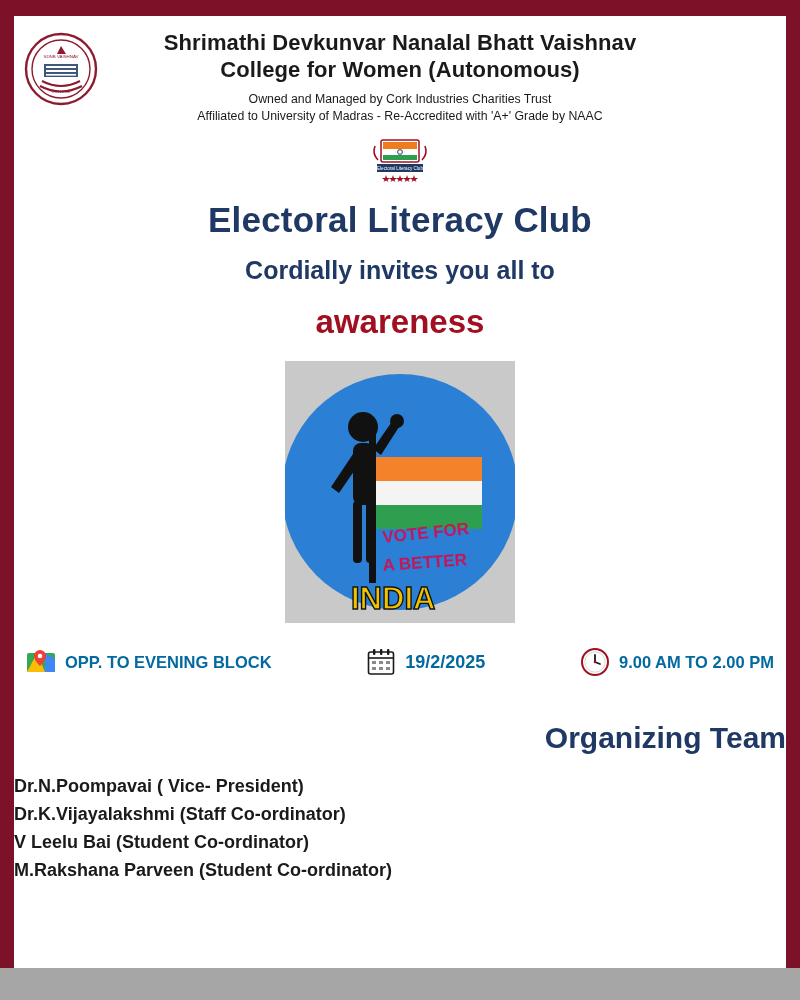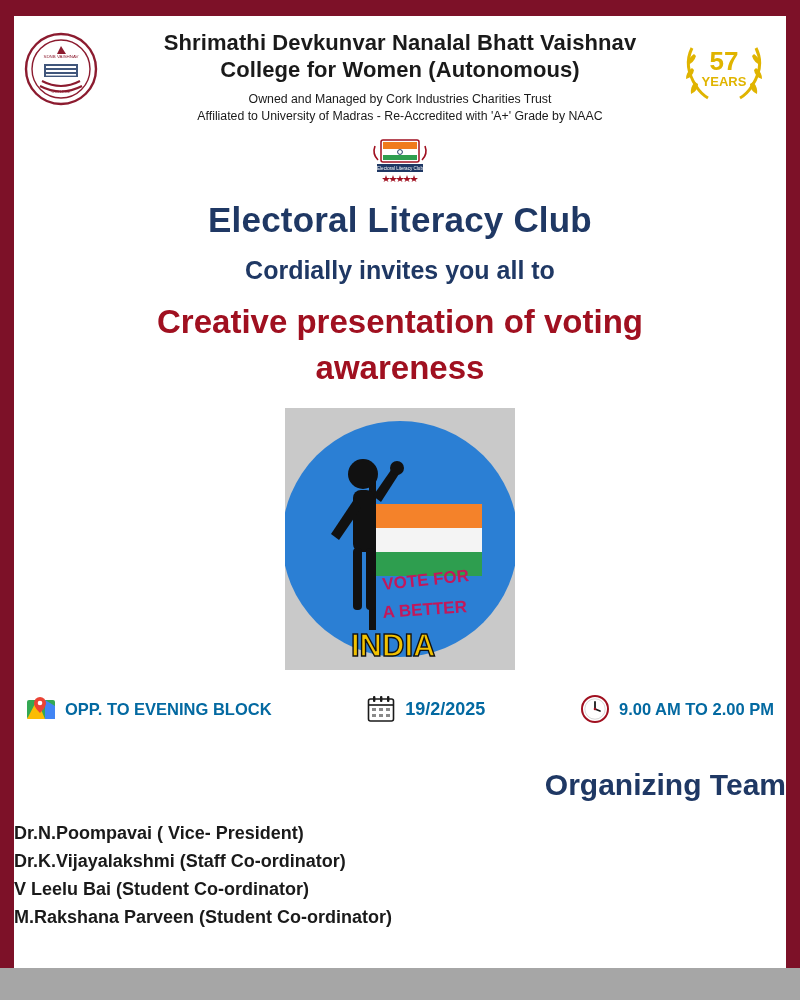--- a/index.html
+++ b/index.html
@@ -214,34 +214,20 @@
           <rect x="22" y="34" width="30" height="2" fill="#ffffff"></rect>
           <rect x="22" y="38" width="30" height="2" fill="#ffffff"></rect>
           <rect x="22" y="42" width="30" height="1.6" fill="#ffffff"></rect>
           <path d="M18 49 q19 10 38 0" fill="none" stroke="#8c1b2f" stroke-width="2"></path>
           <path d="M16 54 q21 11 42 0" fill="none" stroke="#8c1b2f" stroke-width="2"></path>
           <text x="37" y="26" font-size="4.4" text-anchor="middle" fill="#8c1b2f" font-family="Liberation Sans, sans-serif">SDNB VAISHNAV</text>
           <text x="37" y="61" font-size="4" text-anchor="middle" fill="#8c1b2f" font-family="Liberation Sans, sans-serif">COLLEGE</text>
         </svg>
       </div>
 
-      <div class="years-badge">
-        <svg width="96" height="74" viewBox="0 0 96 74">
-          <path d="M16 14 q-9 18 4 38 q5 8 12 12" fill="none" stroke="#e0b400" stroke-width="3"></path>
-          <path d="M80 14 q9 18 -4 38 q-5 8 -12 12" fill="none" stroke="#e0b400" stroke-width="3"></path>
-          <path d="M18 20 q-6 4 -7 11 q7 -2 9 -9 Z" fill="#e0b400"></path>
-          <path d="M16 34 q-6 4 -6 11 q7 -2 8 -9 Z" fill="#e0b400"></path>
-          <path d="M19 48 q-5 5 -4 12 q7 -3 7 -10 Z" fill="#e0b400"></path>
-          <path d="M78 20 q6 4 7 11 q-7 -2 -9 -9 Z" fill="#e0b400"></path>
-          <path d="M80 34 q6 4 6 11 q-7 -2 -8 -9 Z" fill="#e0b400"></path>
-          <path d="M77 48 q5 5 4 12 q-7 -3 -7 -10 Z" fill="#e0b400"></path>
-          <text x="48" y="36" font-size="26" font-weight="bold" text-anchor="middle" fill="#e0b400" font-family="Liberation Sans, sans-serif">57</text>
-          <text x="48" y="52" font-size="13" font-weight="bold" text-anchor="middle" fill="#e0b400" font-family="Liberation Sans, sans-serif">YEARS</text>
-        </svg>
-      </div>
 
       <div class="college-name">
         <div>Shrimathi Devkunvar Nanalal Bhatt Vaishnav</div>
         <div>College for Women (Autonomous)</div>
       </div>
 
       <div class="college-sub">
         <div>Owned and Managed by Cork Industries Charities Trust</div>
         <div>Affiliated to University of Madras - Re-Accredited with 'A+' Grade by NAAC</div>
       </div>
@@ -264,21 +250,20 @@
             <polygon points="45,39 46,42 49,42 46.5,44 47.5,46 45,44.6 42.5,46 43.5,44 41,42 44,42"></polygon>
           </g>
         </svg>
       </div>
     </div>
 
     <div class="title-block">
       <div class="club-title">Electoral Literacy Club</div>
       <div class="invite-line">Cordially invites you all to</div>
       <div class="event-title">
-        <div>Creative presentation of voting</div>
         <div>awareness</div>
       </div>
     </div>
 
     <div class="photo-wrap">
       <div class="photo-bg"></div>
       <svg width="230" height="262" viewBox="0 0 230 262" style="position:absolute;inset:0;">
         <rect x="0" y="0" width="230" height="262" fill="#c9c9c9"></rect>
         <circle cx="115" cy="131" r="118" fill="#2b7fd4"></circle>
 

